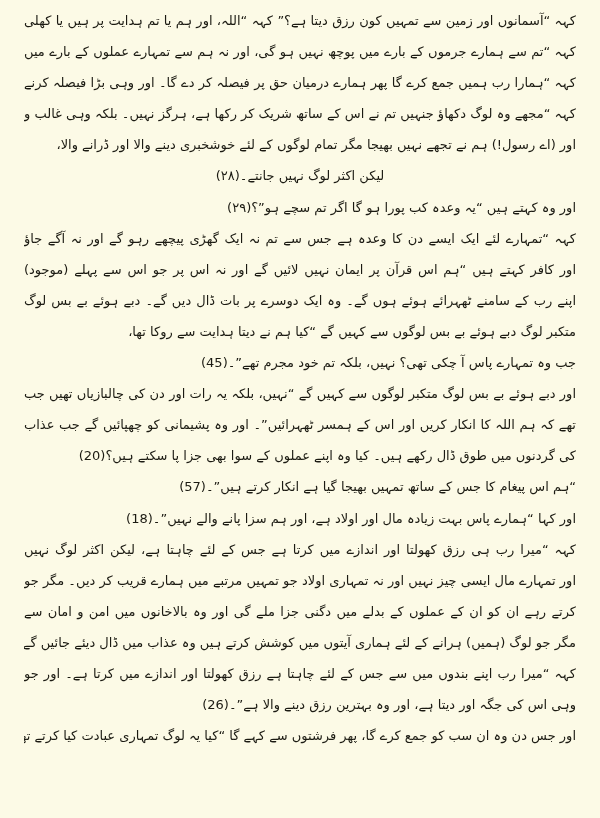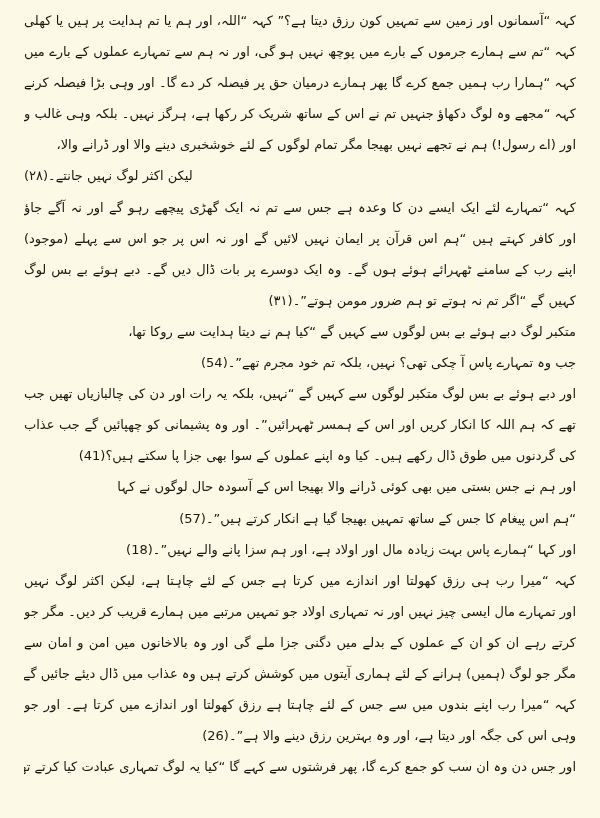--- a/index.html
+++ b/index.html
@@ -35,43 +35,42 @@
     white-space: normal;
     text-align: justify;
     text-align-last: justify;
   }
   
   .l-center {
     text-align: right;
   }
   
   .l-left {
-    text-align: left;
+    text-align: center;
   }
 </style>
 </head>
 <body>
 
 <div class="page">
   <div class="line l-full">کہہ “آسمانوں اور زمین سے تمہیں کون رزق دیتا ہے؟” کہہ “اللہ، اور ہم یا تم ہدایت پر ہیں یا کھلی گمراہی میں ہیں”۔(۲۴)</div>
   <div class="line l-full">کہہ “تم سے ہمارے جرموں کے بارے میں پوچھ نہیں ہو گی، اور نہ ہم سے تمہارے عملوں کے بارے میں پوچھ ہو گی۔”(۲۵)</div>
   <div class="line l-full">کہہ “ہمارا رب ہمیں جمع کرے گا پھر ہمارے درمیان حق پر فیصلہ کر دے گا۔ اور وہی بڑا فیصلہ کرنے والا، علم والا ہے”۔(۲۶)</div>
   <div class="line l-full">کہہ “مجھے وہ لوگ دکھاؤ جنہیں تم نے اس کے ساتھ شریک کر رکھا ہے، ہرگز نہیں۔ بلکہ وہی غالب و دانا اللہ ہے”۔(۲۷)</div>
   <div class="line l-center">اور (اے رسول!) ہم نے تجھے نہیں بھیجا مگر تمام لوگوں کے لئے خوشخبری دینے والا اور ڈرانے والا،</div>
   <div class="line l-left">لیکن اکثر لوگ نہیں جانتے۔(۲۸)</div>
+  <div class="line l-center">اور وہ کہتے ہیں “یہ وعدہ کب پورا ہو گا اگر تم سچے ہو”؟(۲۹)</div>
   <div class="line l-full">کہہ “تمہارے لئے ایک ایسے دن کا وعدہ ہے جس سے تم نہ ایک گھڑی پیچھے رہو گے اور نہ آگے جاؤ گے”۔(۳۰)</div>
   <div class="line l-full">اور کافر کہتے ہیں “ہم اس قرآن پر ایمان نہیں لائیں گے اور نہ اس پر جو اس سے پہلے (موجود) ہے”۔ مگر کاش! تو دیکھے جب ظالم</div>
   <div class="line l-full">اپنے رب کے سامنے ٹھہرائے ہوئے ہوں گے۔ وہ ایک دوسرے پر بات ڈال دیں گے۔ دبے ہوئے بے بس لوگ متکبر لوگوں سے</div>
-  <div class="line l-center">کہیں گے “اگر تم نہ ہوتے تو ہم ضرور مومن ہوتے”۔(۳۱)</div>
   <div class="line l-center">متکبر لوگ دبے ہوئے بے بس لوگوں سے کہیں گے “کیا ہم نے دیتا ہدایت سے روکا تھا،</div>
-  <div class="line l-center">جب وہ تمہارے پاس آ چکی تھی؟ نہیں، بلکہ تم خود مجرم تھے”۔(54)</div>
+  <div class="line l-center">جب وہ تمہارے پاس آ چکی تھی؟ نہیں، بلکہ تم خود مجرم تھے”۔(45)</div>
   <div class="line l-full">اور دبے ہوئے بے بس لوگ متکبر لوگوں سے کہیں گے “نہیں، بلکہ یہ رات اور دن کی چالبازیاں تھیں جب تم ہمیں تلقین کرتے</div>
   <div class="line l-full">تھے کہ ہم اللہ کا انکار کریں اور اس کے ہمسر ٹھہرائیں”۔ اور وہ پشیمانی کو چھپائیں گے جب عذاب کو دیکھیں گے۔ اور ہم نے کافروں</div>
-  <div class="line l-center">کی گردنوں میں طوق ڈال رکھے ہیں۔ کیا وہ اپنے عملوں کے سوا بھی جزا پا سکتے ہیں؟(41)</div>
-  <div class="line l-center">اور ہم نے جس بستی میں بھی کوئی ڈرانے والا بھیجا اس کے آسودہ حال لوگوں نے کہا</div>
+  <div class="line l-center">کی گردنوں میں طوق ڈال رکھے ہیں۔ کیا وہ اپنے عملوں کے سوا بھی جزا پا سکتے ہیں؟(20)</div>
   <div class="line l-center">“ہم اس پیغام کا جس کے ساتھ تمہیں بھیجا گیا ہے انکار کرتے ہیں”۔(57)</div>
   <div class="line l-center">اور کہا “ہمارے پاس بہت زیادہ مال اور اولاد ہے، اور ہم سزا پانے والے نہیں”۔(18)</div>
   <div class="line l-full">کہہ “میرا رب ہی رزق کھولتا اور اندازے میں کرتا ہے جس کے لئے چاہتا ہے، لیکن اکثر لوگ نہیں جانتے”۔(۳۶)</div>
   <div class="line l-full">اور تمہارے مال ایسی چیز نہیں اور نہ تمہاری اولاد جو تمہیں مرتبے میں ہمارے قریب کر دیں۔ مگر جو ایمان لائے اور اچھے عمل</div>
   <div class="line l-full">کرتے رہے ان کو ان کے عملوں کے بدلے میں دگنی جزا ملے گی اور وہ بالاخانوں میں امن و امان سے رہیں گے۔(۳۷)</div>
   <div class="line l-center">مگر جو لوگ (ہمیں) ہرانے کے لئے ہماری آیتوں میں کوشش کرتے ہیں وہ عذاب میں ڈال دیئے جائیں گے۔(۳۸)</div>
   <div class="line l-full">کہہ “میرا رب اپنے بندوں میں سے جس کے لئے چاہتا ہے رزق کھولتا اور اندازے میں کرتا ہے۔ اور جو کچھ تم نے خرچ کر دیا تو</div>
   <div class="line l-center">وہی اس کی جگہ اور دیتا ہے، اور وہ بہترین رزق دینے والا ہے”۔(26)</div>
   <div class="line l-center">اور جس دن وہ ان سب کو جمع کرے گا، پھر فرشتوں سے کہے گا “کیا یہ لوگ تمہاری عبادت کیا کرتے تھے؟”(۴۰)</div>
 </div>

